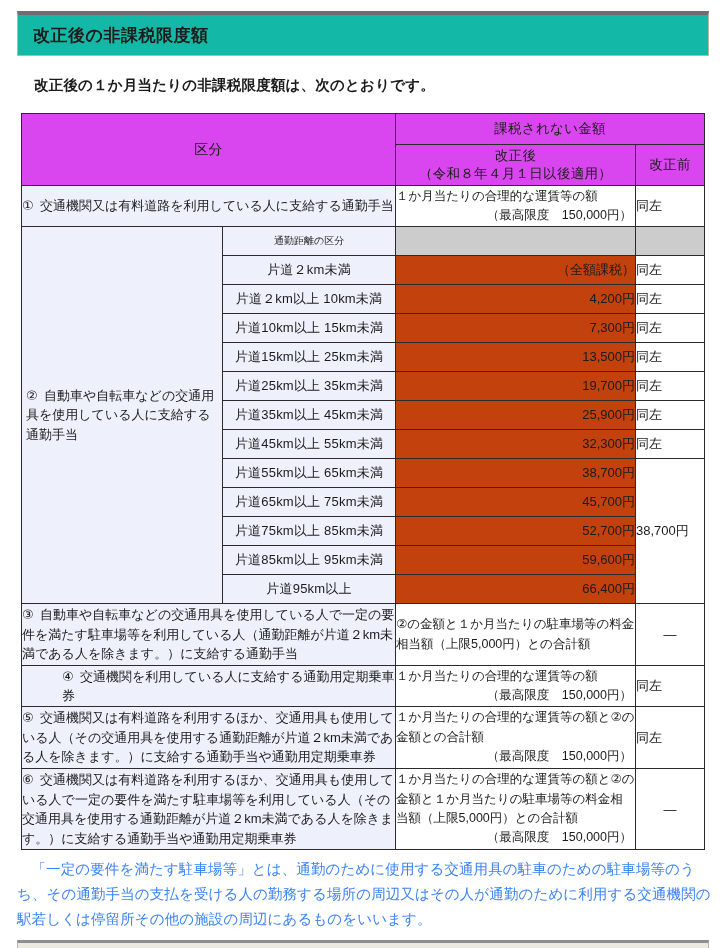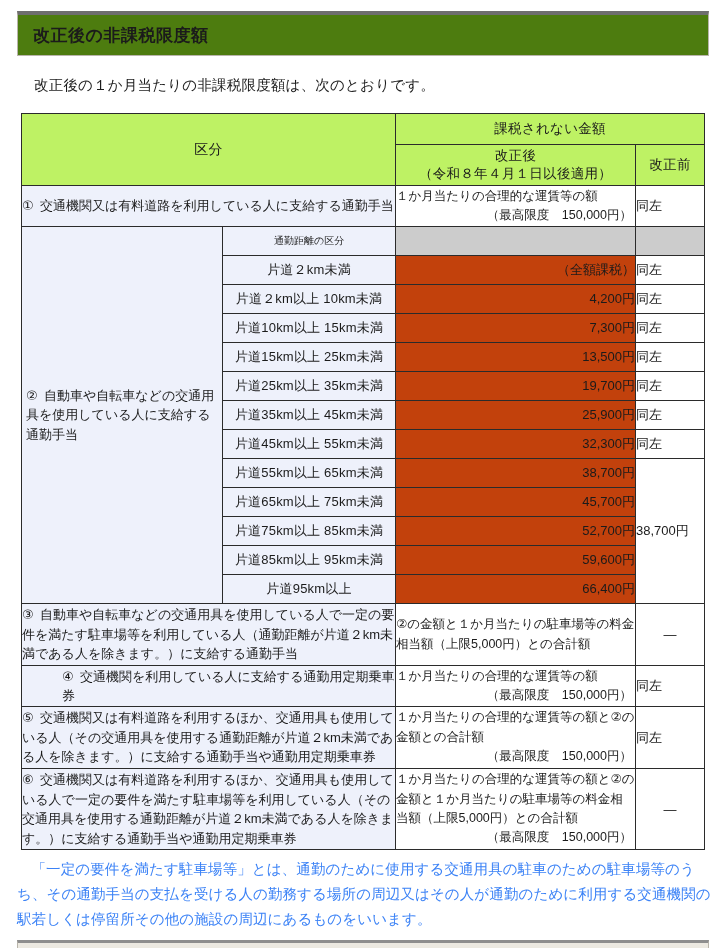--- a/index.html
+++ b/index.html
@@ -25,21 +25,21 @@
   }
 
   
   .section-banner {
     position: absolute;
     left: 17px;
     top: 11px;
     width: 692px;
     height: 45px;
     box-sizing: border-box;
-    background: #4d7c0f;
+    background: #14b8a6;
     border-top: 4px solid #6e6e6e;
     border-left: 1px solid #b9b5ab;
     border-right: 1px solid #b9b5ab;
     border-bottom: 1px solid #b9b5ab;
     display: flex;
     align-items: center;
   }
   .section-banner-title {
     font-size: 17px;
     font-weight: bold;
@@ -49,20 +49,21 @@
   }
 
   
   .intro-line {
     position: absolute;
     left: 34px;
     top: 76px;
     font-size: 14.5px;
     letter-spacing: 0.2px;
     color: #1b1b1b;
+    font-weight: bold;
   }
 
   
   .rate-table {
     position: absolute;
     left: 21px;
     top: 113px;
     width: 683px;
     border-collapse: collapse;
     table-layout: fixed;
@@ -70,21 +71,21 @@
     color: #1b1b1b;
   }
   .rate-table td, .rate-table th {
     border: 1px solid #2b2b2b;
     padding: 0;
     vertical-align: middle;
     font-weight: normal;
   }
 
   .hd {
-    background: #bef264;
+    background: #d946ef;
     text-align: center;
     font-weight: bold;
     font-size: 13.5px;
     letter-spacing: 0.3px;
   }
   .hd-kubun { font-size: 14px; }
   .hd-sub    { line-height: 1.35; }
 
   .cat-cell {
     background: #eef1fb;

